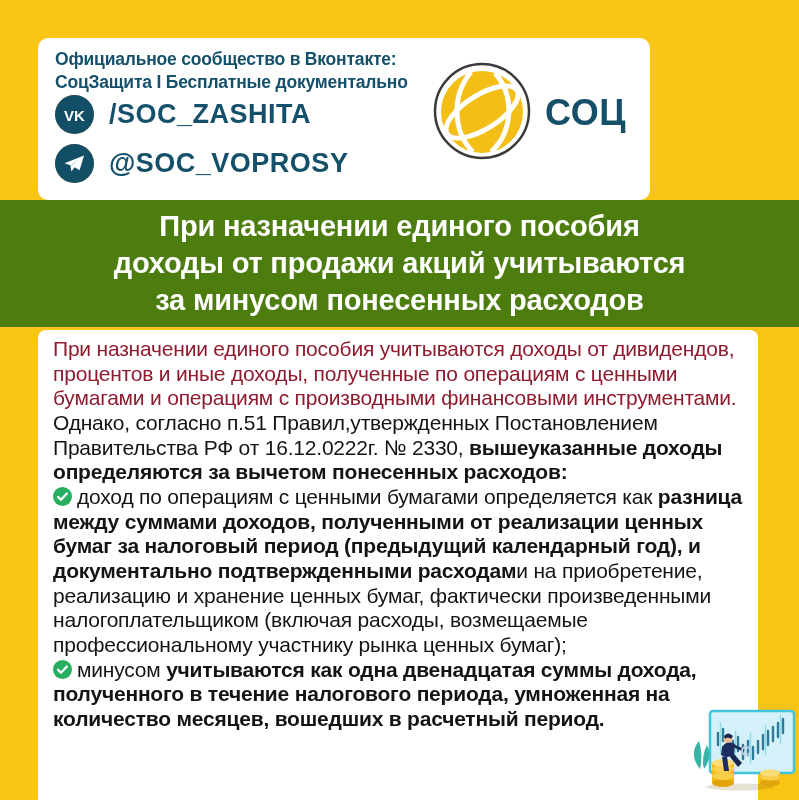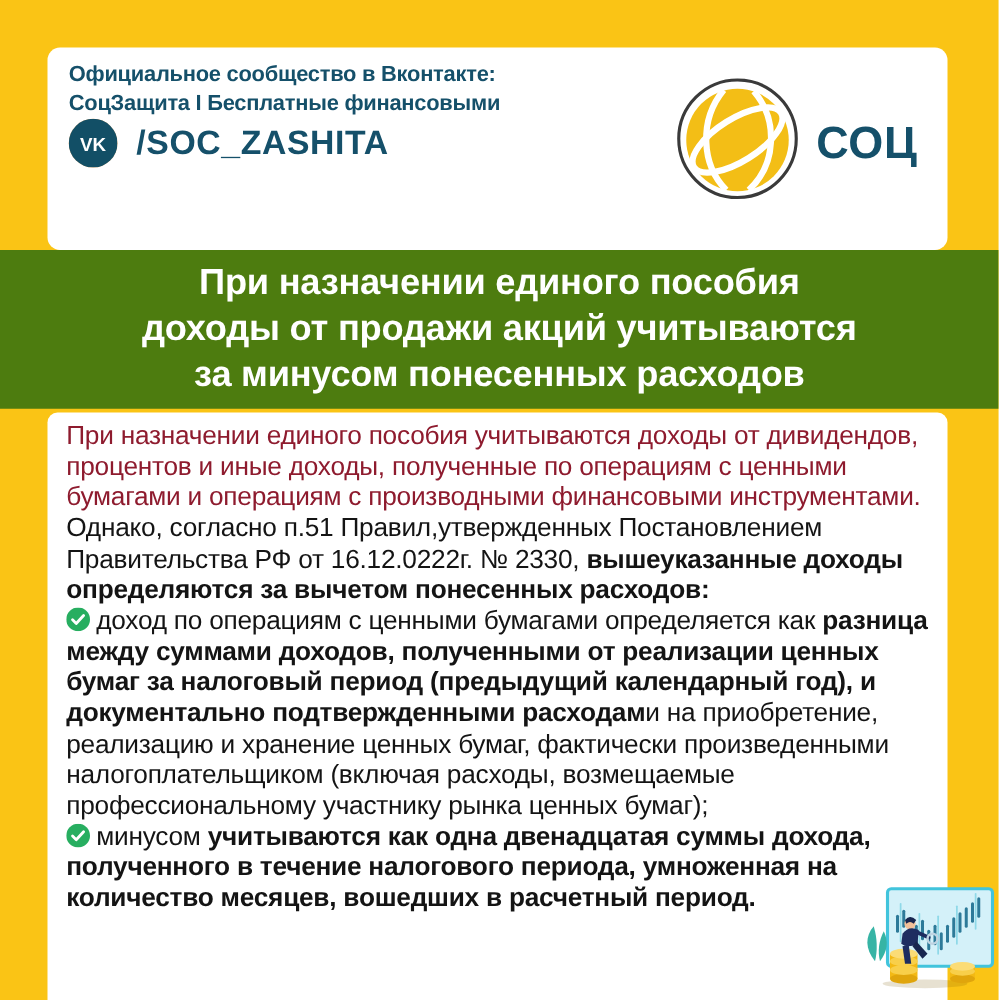--- a/index.html
+++ b/index.html
@@ -5,21 +5,21 @@
   html,body{margin:0;padding:0;}
   .page{
     position:relative;
     width:799px;height:800px;
     background:#FAC415;
     overflow:hidden;
     font-family:"Liberation Sans","DejaVu Sans",sans-serif;
   }
   
   .header-card{
-    position:absolute;left:38px;top:38px;width:720px;height:162px;
+    position:absolute;left:38px;top:38px;width:612px;height:162px;
     background:#ffffff;border-radius:10px;
   }
   .community{
     position:absolute;left:17px;top:10px;
     font-size:17.5px;font-weight:700;color:#15506A;
     line-height:1.3;letter-spacing:-0.2px;
   }
   .social-row{
     position:absolute;left:17px;display:flex;align-items:center;gap:15px;
   }
@@ -68,33 +68,43 @@
   }
 </style>
 </head>
 <body>
 
 <div class="page">
 
   <div class="header-card">
     <div class="community">
       <div>Официальное сообщество в Вконтакте:</div>
-      <div>СоцЗащита I Бесплатные финансовыми</div>
+      <div>СоцЗащита I Бесплатные документально</div>
     </div>
 
     <div class="social-row vk">
       <span class="social-circle">
         <svg width="39" height="39" viewBox="0 0 39 39">
           <circle cx="19.5" cy="19.5" r="19.5" fill="#124F66"></circle>
           <text x="19.5" y="25.5" text-anchor="middle" font-family="Liberation Sans, DejaVu Sans, sans-serif" font-size="15" font-weight="800" fill="#ffffff">VK</text>
         </svg>
       </span>
       <span class="social-handle">/SOC_ZASHITA</span>
     </div>
 
+    <div class="social-row tg">
+      <span class="social-circle">
+        <svg width="39" height="39" viewBox="0 0 39 39">
+          <circle cx="19.5" cy="19.5" r="19.5" fill="#124F66"></circle>
+          <path d="M29 11.5 L9.5 19.3 L15.4 21.2 L16.4 27.5 L19.6 23.2 L24.6 26.2 Z" fill="#ffffff"></path>
+          <path d="M15.4 21.2 L25 14.5 L16.4 22.6 Z" fill="#c9dbe4"></path>
+        </svg>
+      </span>
+      <span class="social-handle">@SOC_VOPROSY</span>
+    </div>
 
     <div class="logo">
       <span>
         <svg width="98" height="98" viewBox="0 0 98 98">
           <circle cx="49" cy="49" r="47" fill="#ffffff" stroke="#3a3a3a" stroke-width="2.5"></circle>
           <circle cx="49" cy="50" r="41" fill="#F3BE16"></circle>
           <g stroke="#ffffff" stroke-width="5" fill="none">
             <ellipse cx="49" cy="50" rx="41" ry="17" transform="rotate(-32 49 50)"></ellipse>
             <path d="M38 10 C18 34 20 70 40 90"></path>
             <path d="M62 11 C82 34 80 70 58 90"></path>

